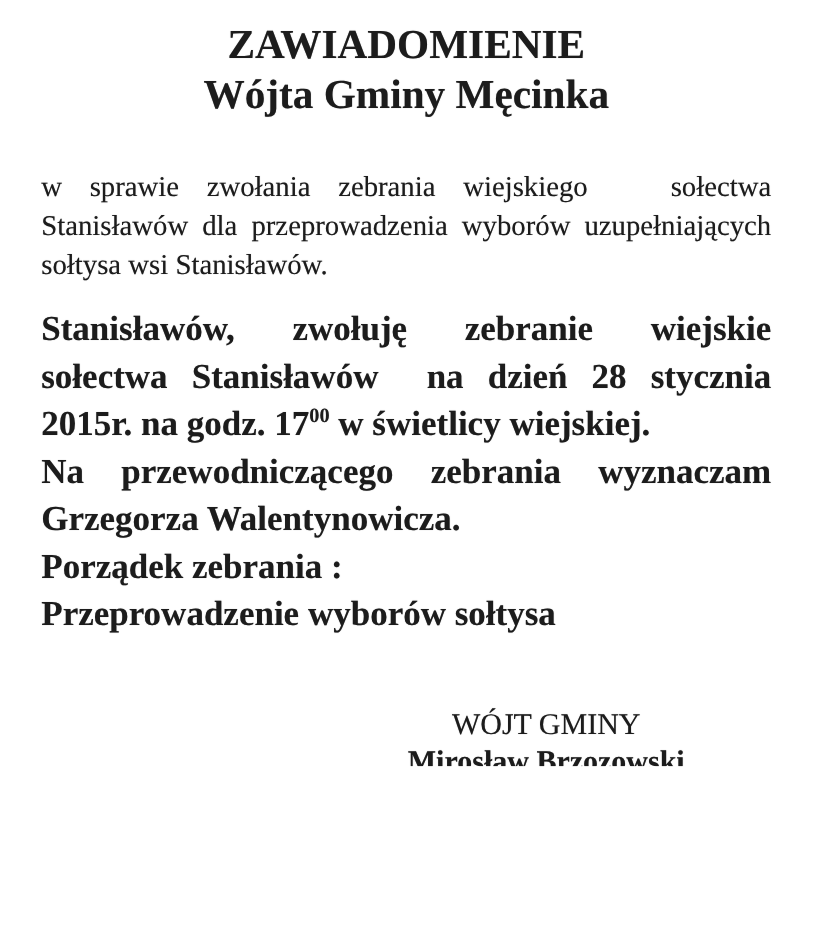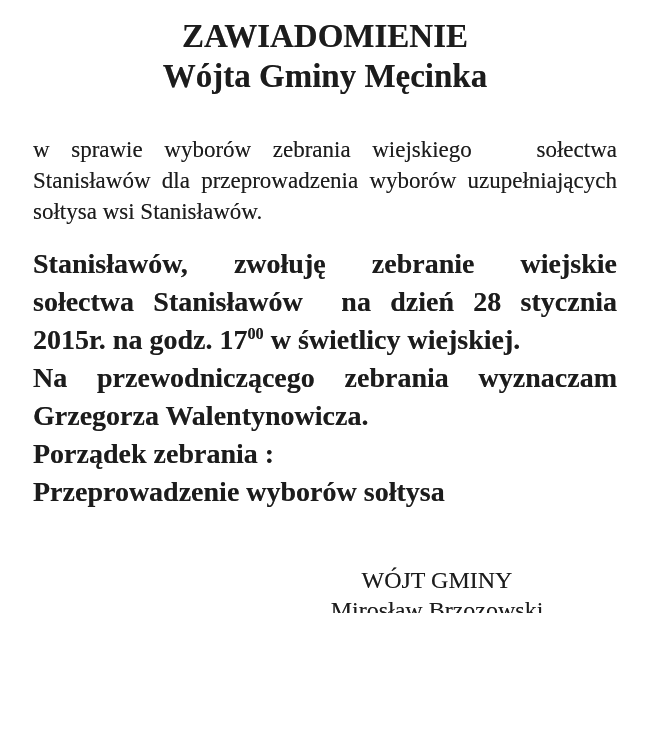--- a/index.html
+++ b/index.html
@@ -49,39 +49,39 @@
   }
   .signature-block {
     margin-top: 54px;
     width: 300px;
     margin-left: auto;
     margin-right: 30px;
     text-align: center;
     font-size: 24px;
     line-height: 30px;
   }
-  .signature-name { font-weight: normal; }
+  .signature-name { font-weight: bold; }
   sup {
     font-size: 0.58em;
     line-height: 0;
     vertical-align: super;
   }
 </style>
 </head>
 <body>
 
 <div class="page">
 
   <div class="title-block">
       <div class="line"><span>ZAWIADOMIENIE</span></div>
       <div class="line"><span>Wójta Gminy Męcinka</span></div>
     </div>
 
   <div class="intro-paragraph">
-      <div class="line just"><span>w sprawie wyborów zebrania wiejskiego   sołectwa</span></div>
+      <div class="line just"><span>w sprawie zwołania zebrania wiejskiego   sołectwa</span></div>
       <div class="line just"><span>Stanisławów dla przeprowadzenia wyborów uzupełniających</span></div>
       <div class="line"><span>sołtysa wsi Stanisławów.</span></div>
     </div>
 
   <div class="main-paragraph">
       <div class="line just"><span>Stanisławów, zwołuję zebranie wiejskie</span></div>
       <div class="line just"><span>sołectwa Stanisławów  na dzień 28 stycznia</span></div>
       <div class="line"><span>2015r. na godz. 17</span><sup>00</sup><span> w świetlicy wiejskiej.</span></div>
       <div class="line just"><span>Na przewodniczącego zebrania wyznaczam</span></div>
       <div class="line"><span>Grzegorza Walentynowicza.</span></div>

